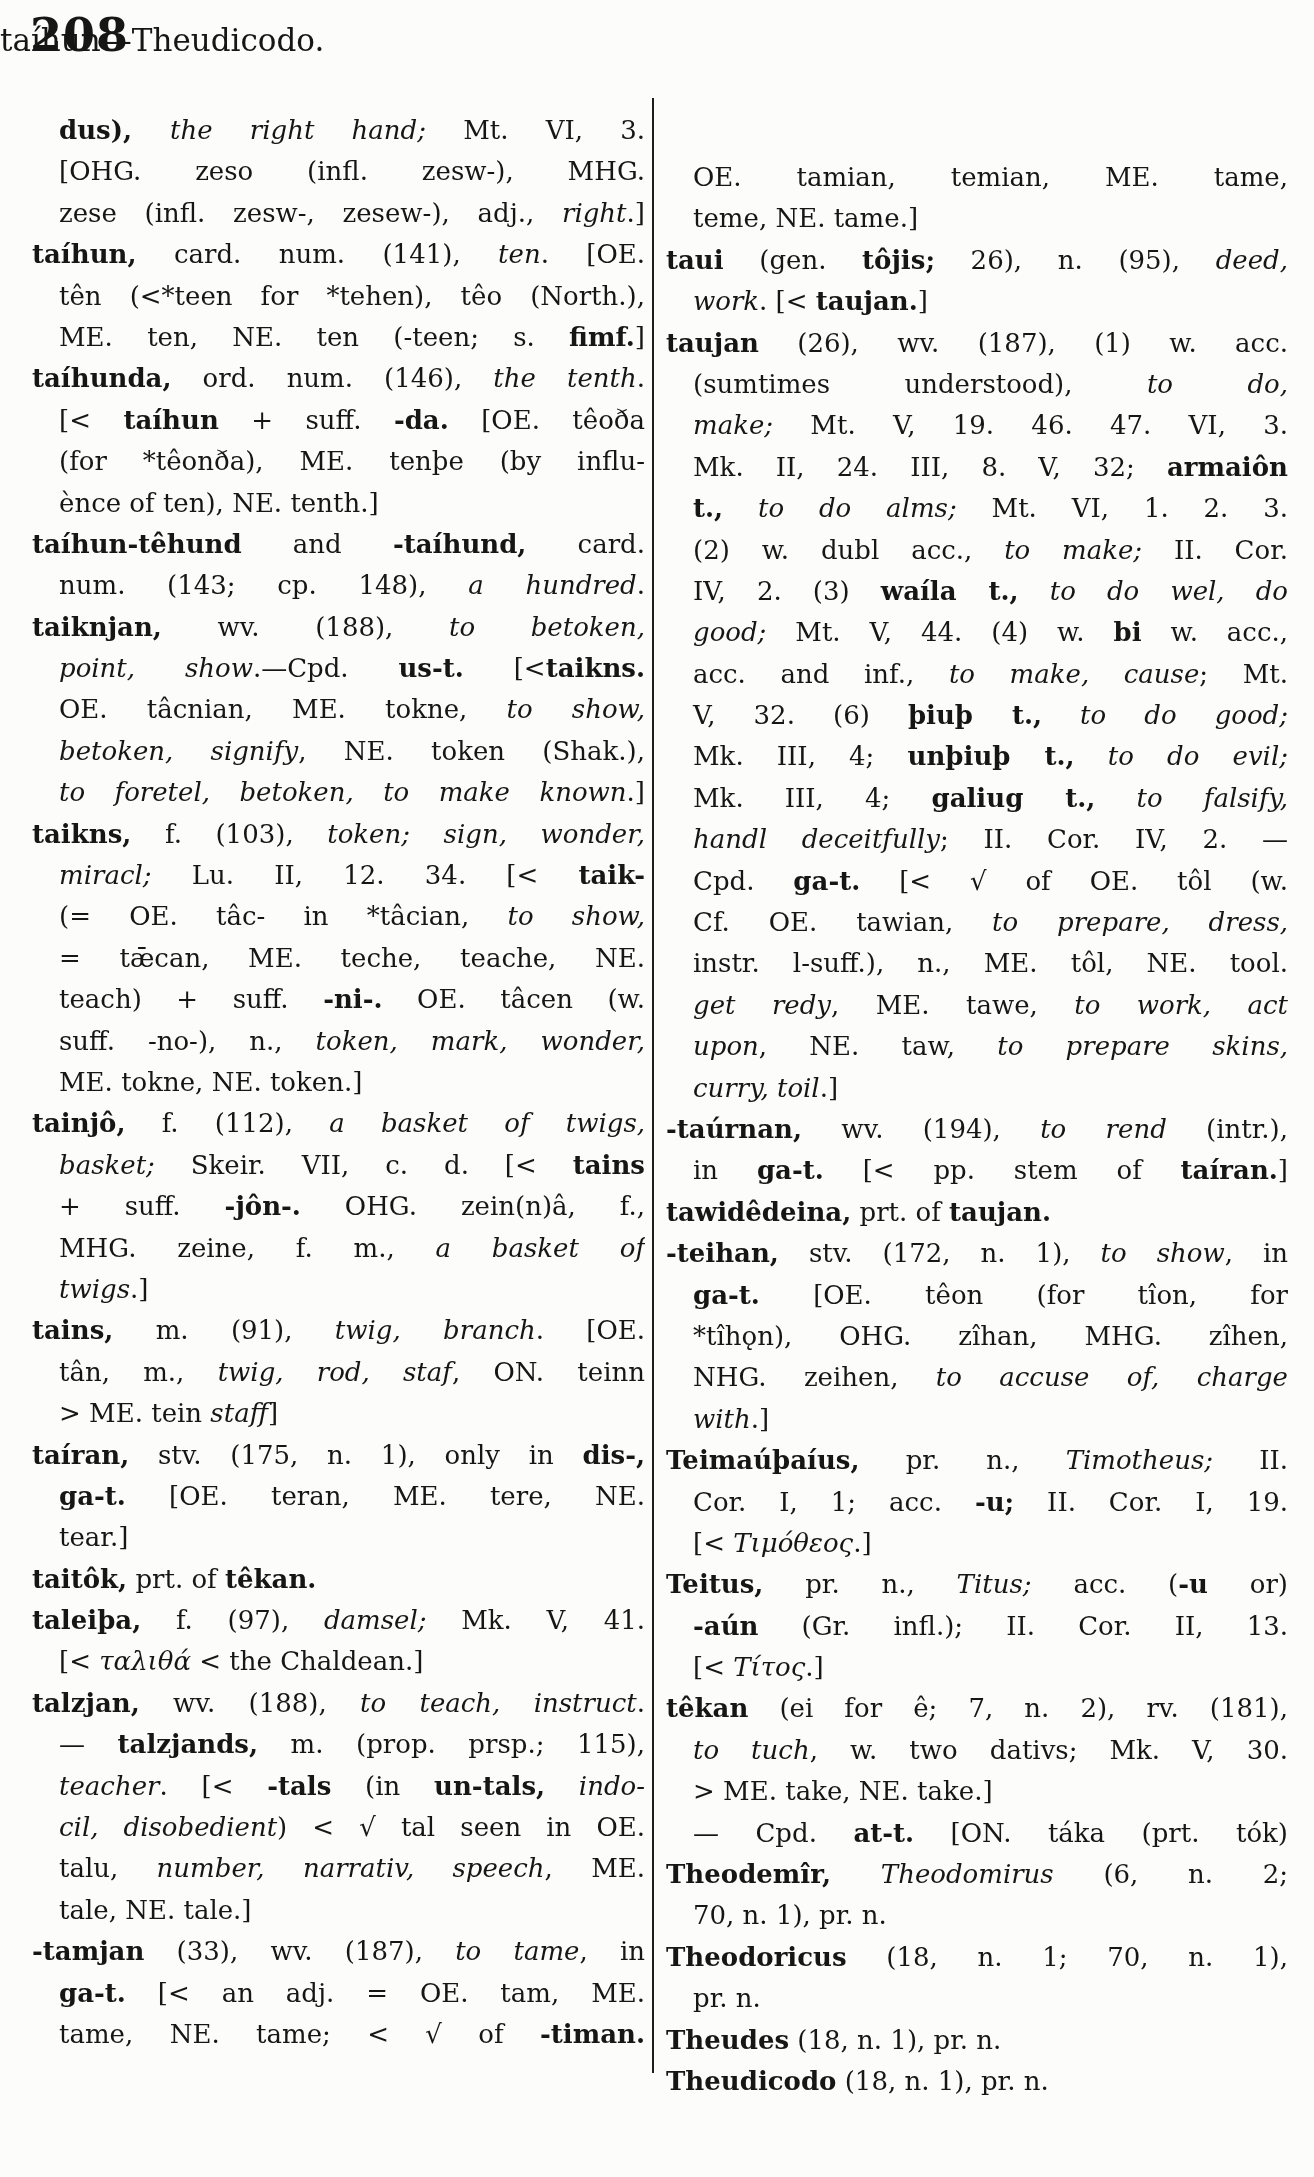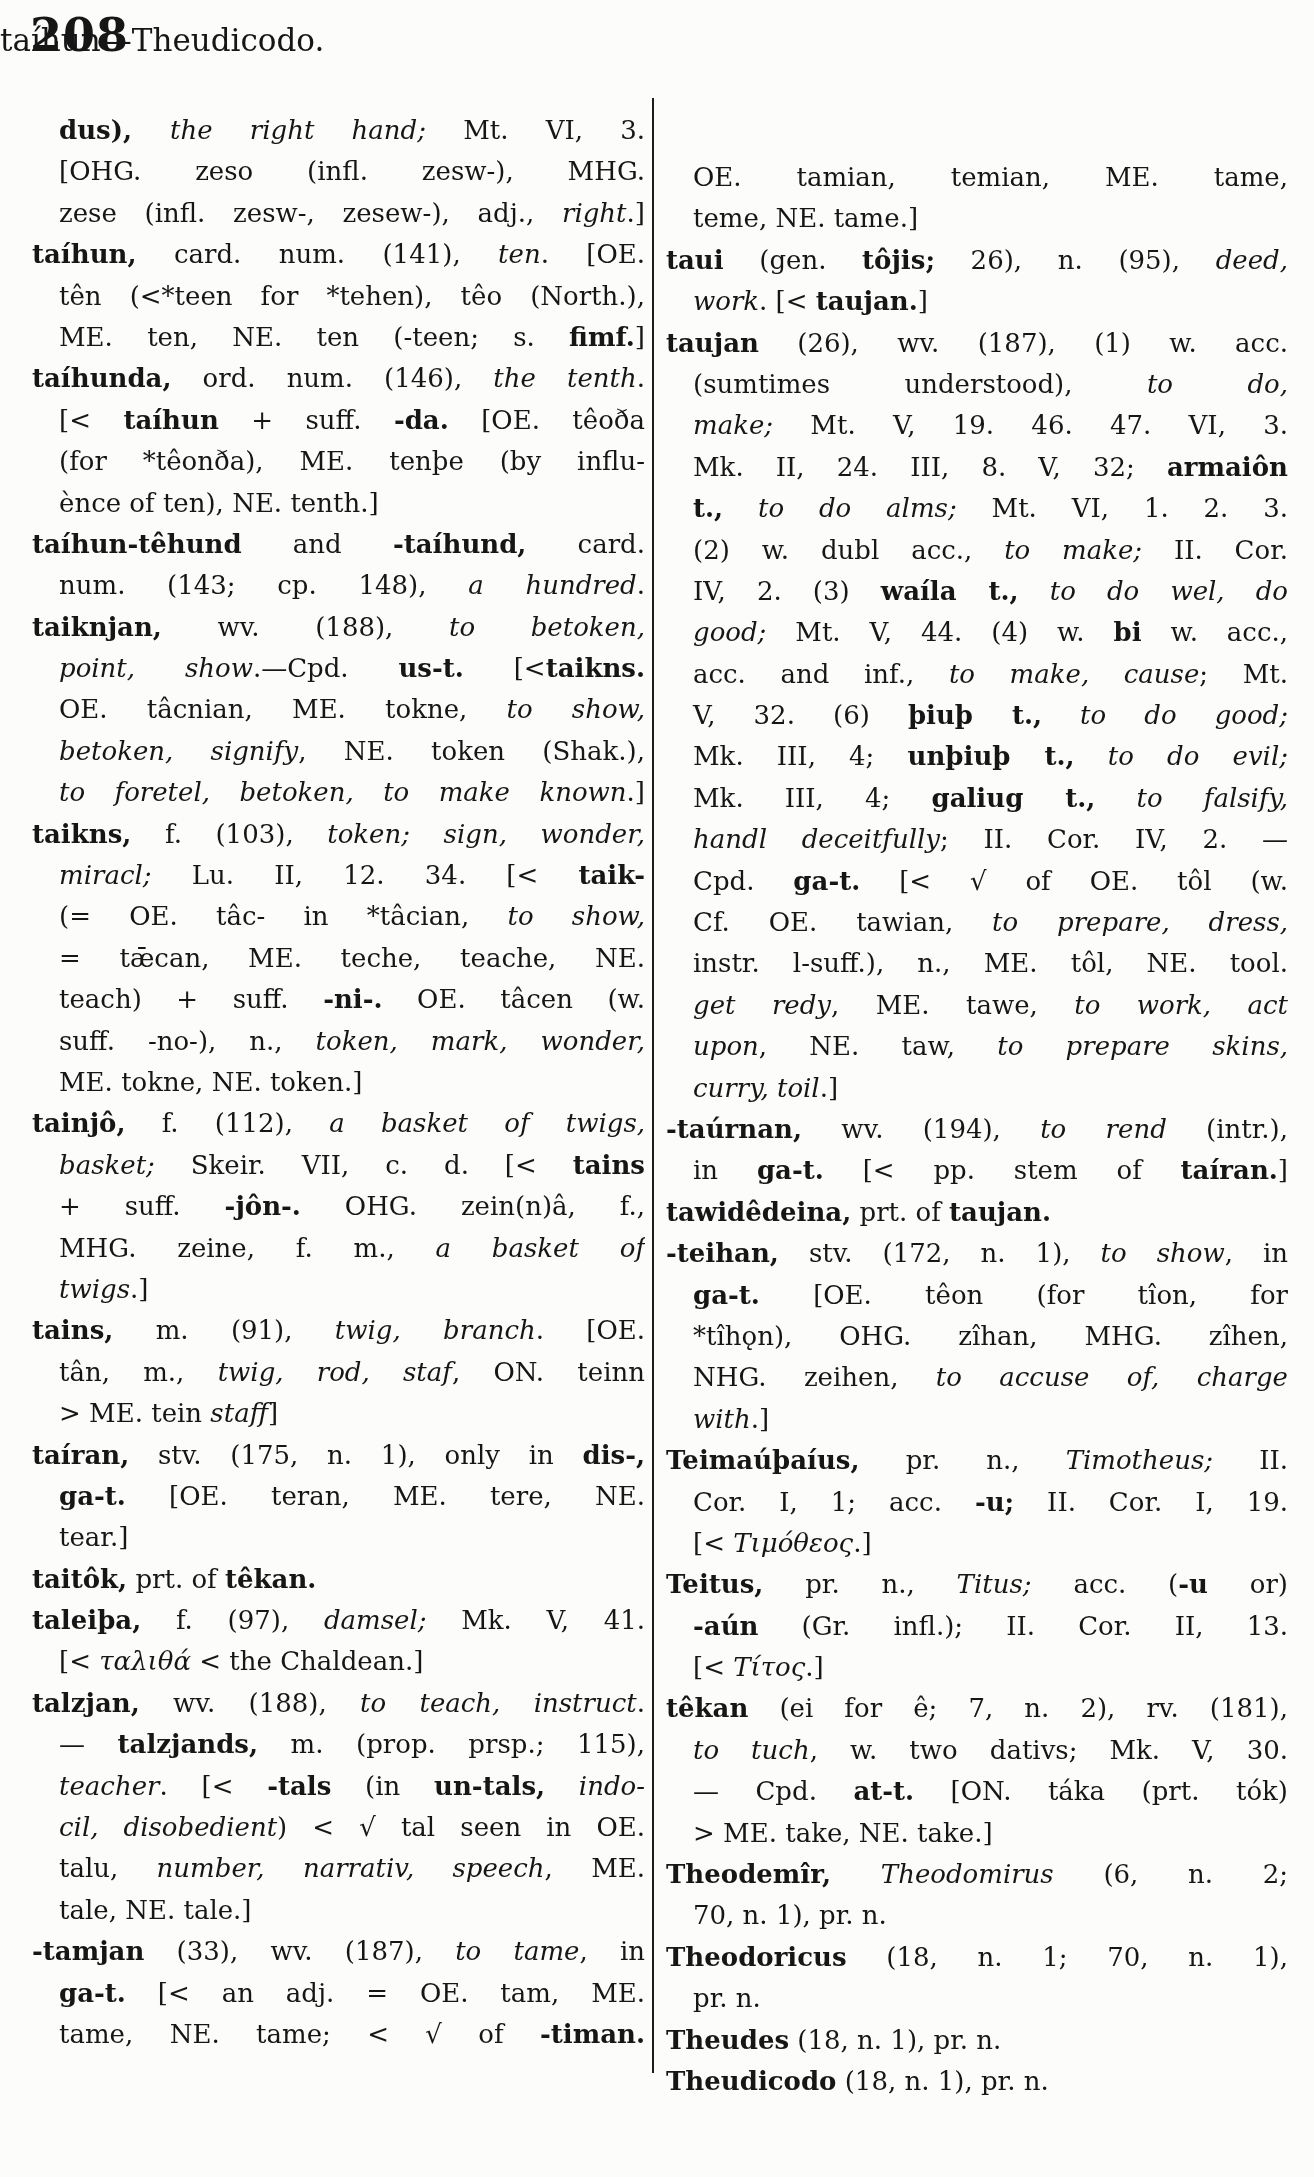--- a/index.html
+++ b/index.html
@@ -130,22 +130,22 @@
       <div class="line ind"><span>NHG. zeihen, </span><span class="i">to accuse of, charge</span></div>
       <div class="line ind end"><span class="i">with</span><span>.]</span></div>
       <div class="line"><span class="b">Teimaúþaíus,</span><span> pr. n., </span><span class="i">Timotheus;</span><span> II.</span></div>
       <div class="line ind"><span>Cor. I, 1; acc. </span><span class="b">-u;</span><span> II. Cor. I, 19.</span></div>
       <div class="line ind end"><span>[&lt; </span><span class="i">Τιμόθεος</span><span>.]</span></div>
       <div class="line"><span class="b">Teitus,</span><span> pr. n., </span><span class="i">Titus;</span><span> acc. (</span><span class="b">-u</span><span> or)</span></div>
       <div class="line ind"><span class="b">-aún</span><span> (Gr. infl.); II. Cor. II, 13.</span></div>
       <div class="line ind end"><span>[&lt; </span><span class="i">Τίτος</span><span>.]</span></div>
       <div class="line"><span class="b">têkan</span><span> (ei for ê; 7, n. 2), rv. (181),</span></div>
       <div class="line ind"><span class="i">to tuch</span><span>, w. two dativs; Mk. V, 30.</span></div>
+      <div class="line ind end"><span>&gt; ME. take, NE. take.]</span></div>
       <div class="line ind"><span>— Cpd. </span><span class="b">at-t.</span><span> [ON. táka (prt. tók)</span></div>
-      <div class="line ind end"><span>&gt; ME. take, NE. take.]</span></div>
       <div class="line"><span class="b">Theodemîr,</span><span> </span><span class="i">Theodomirus</span><span> (6, n. 2;</span></div>
       <div class="line ind end"><span>70, n. 1), pr. n.</span></div>
       <div class="line"><span class="b">Theodoricus</span><span> (18, n. 1; 70, n. 1),</span></div>
       <div class="line ind end"><span>pr. n.</span></div>
       <div class="line end"><span class="b">Theudes</span><span> (18, n. 1), pr. n.</span></div>
       <div class="line end"><span class="b">Theudicodo</span><span> (18, n. 1), pr. n.</span></div>
     </div>
 </div>
 
 </body></html>

